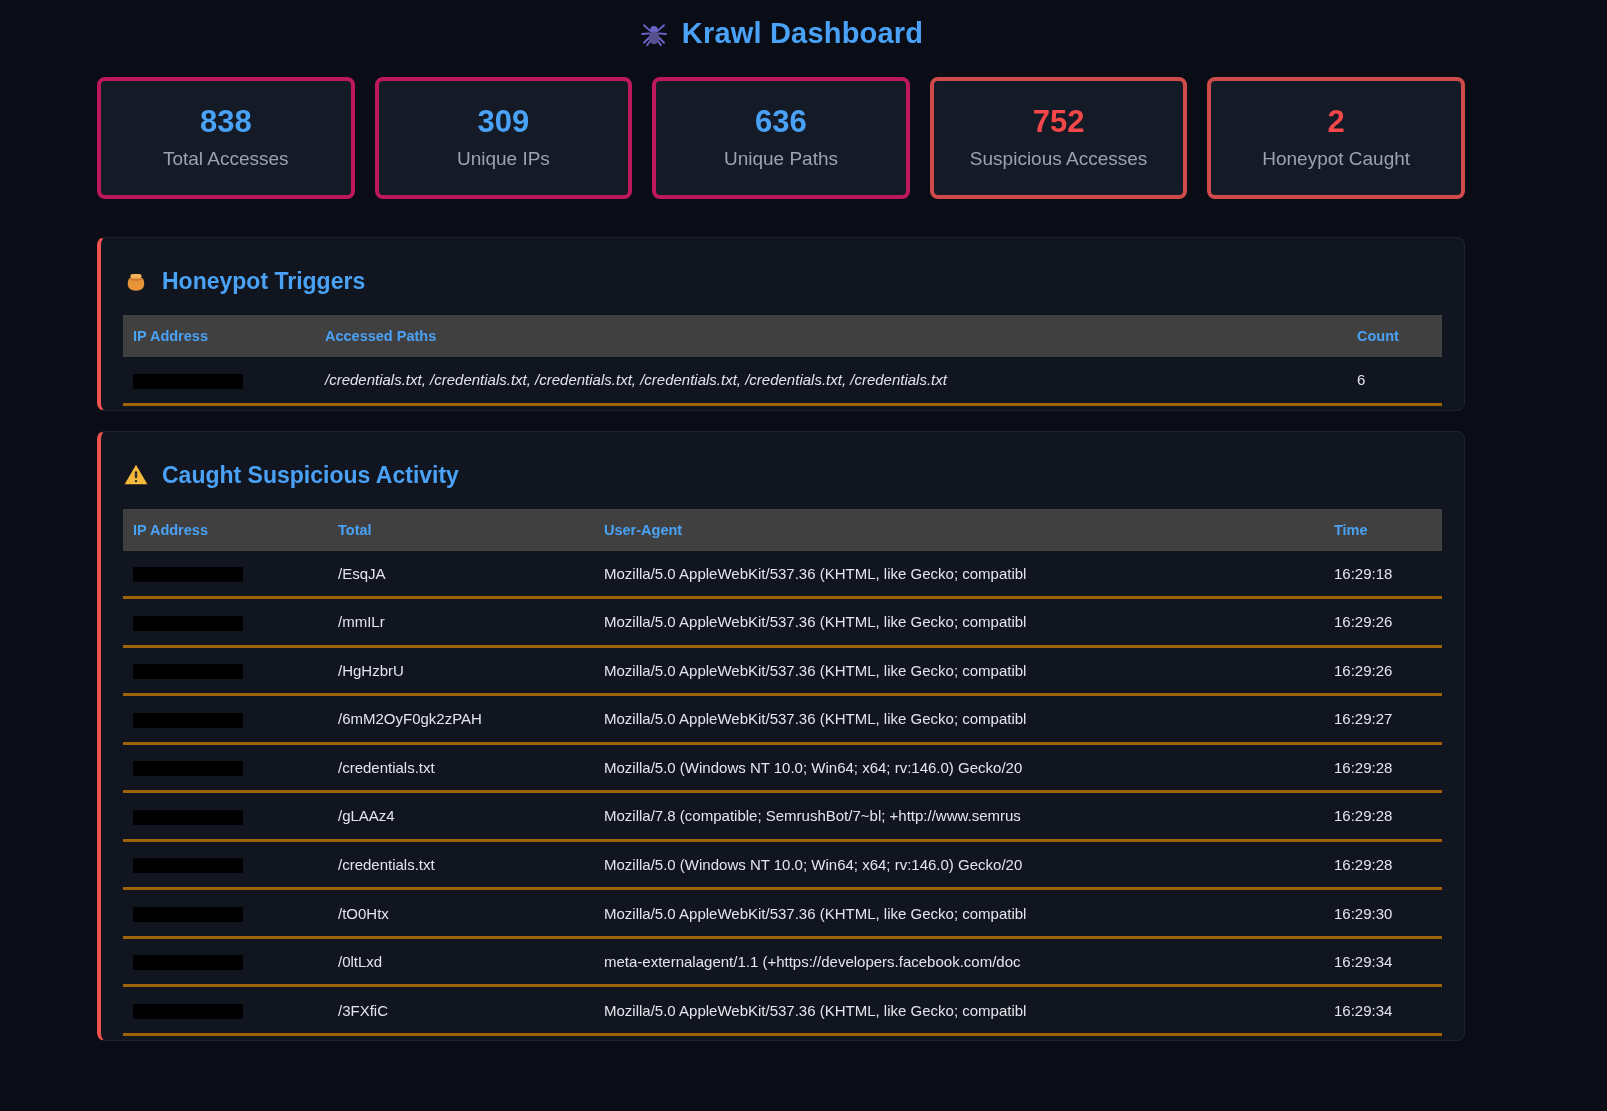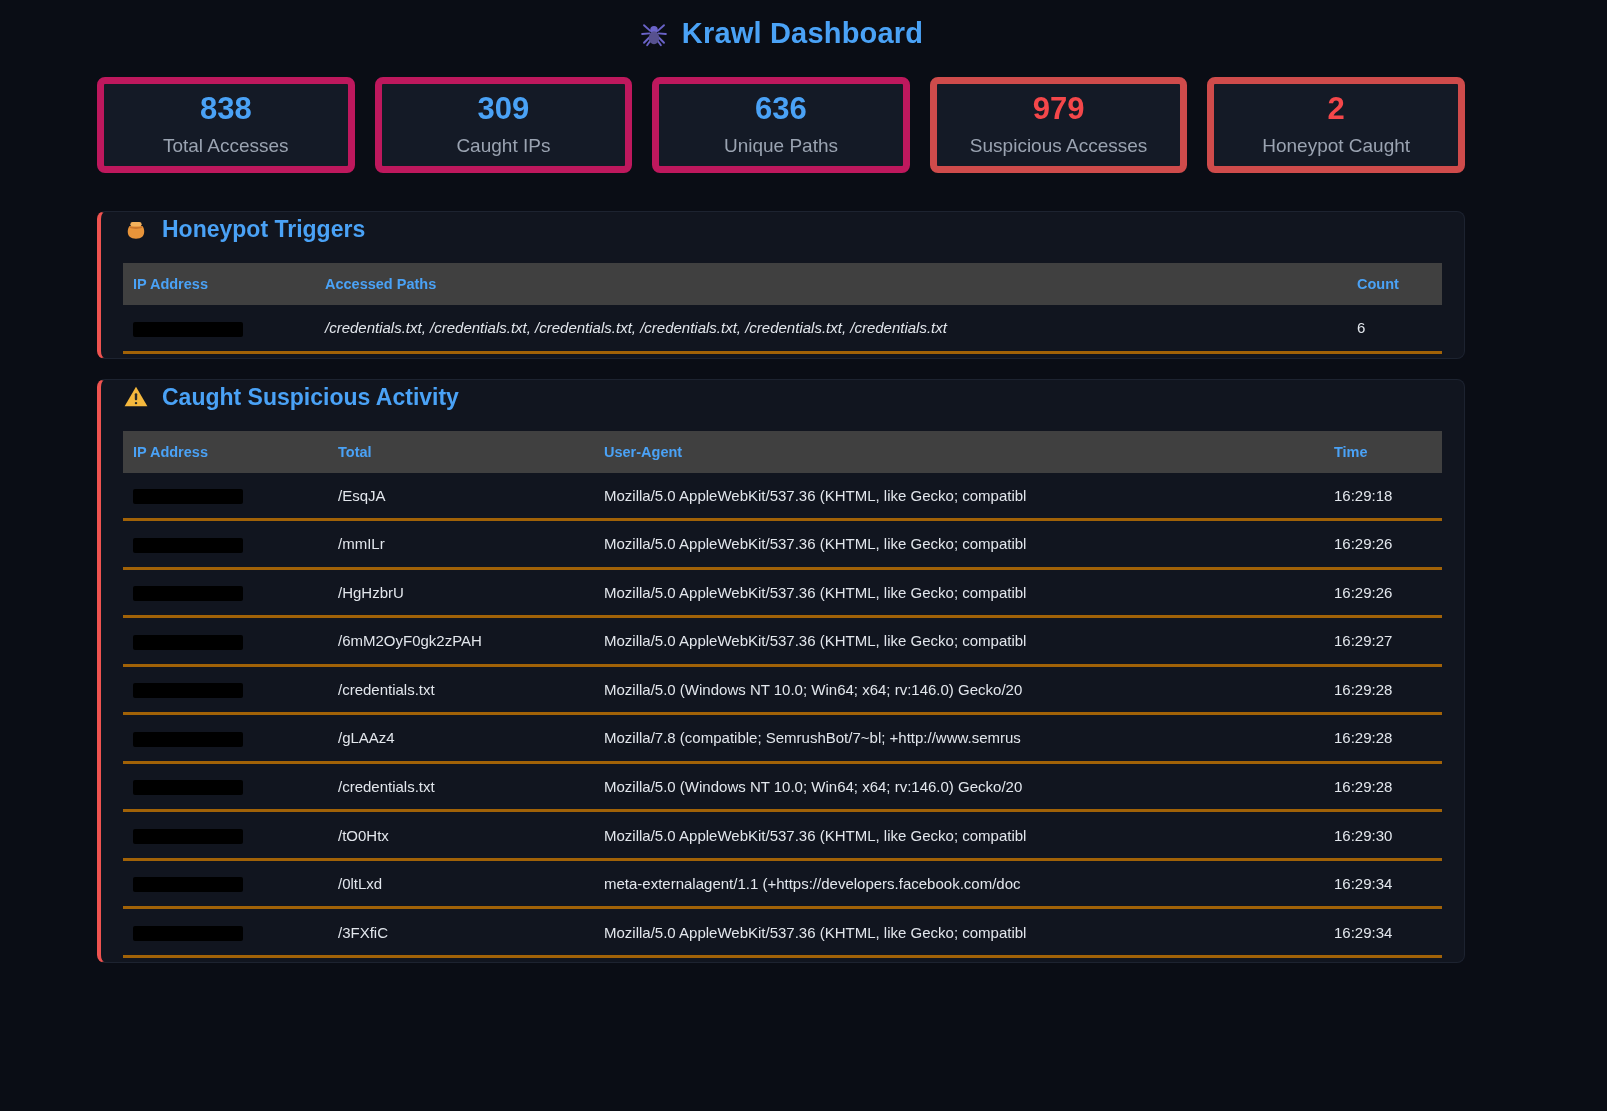--- a/index.html
+++ b/index.html
@@ -13,34 +13,34 @@
 
   
   .header { display: flex; justify-content: center; align-items: center; gap: 13px; padding-top: 17px; text-align: center; }
   .header h1 { color: #4aa2f6; font-size: 29px; font-weight: 700; letter-spacing: 0.2px; }
   .icon { display: inline-flex; align-items: center; }
   .icon svg { display: block; }
 
   
   .stats { display: flex; gap: 20px; margin-top: 27px; }
   .stat-card {
-    flex: 1; height: 96px; background: #141a26;
-    border: 7px solid #be185d; border-radius: 8px;
+    flex: 1; height: 122px; background: #141a26;
+    border: 4px solid #be185d; border-radius: 8px;
     display: flex; flex-direction: column; align-items: center; justify-content: center; gap: 11px;
   }
   .stat-value { font-size: 31px; font-weight: 700; color: #4aa2f6; line-height: 1; }
   .stat-label { font-size: 19px; color: #9aa3b1; }
   .stat-card.alert { border-color: #cf4b4b; }
   .stat-card.alert .stat-value { color: #f4474a; }
 
   
   .panel {
     margin-top: 38px; background: #11151f;
     border: 1px solid #1d2330; border-left: 4px solid #ef5350;
-    border-radius: 8px; padding: 4px 22px 4px 22px;
+    border-radius: 8px; padding: 30px 22px 4px 22px;
   }
   .panel + .panel { margin-top: 20px; }
   .panel-title { display: flex; align-items: center; gap: 13px; color: #4aa2f6; font-size: 23px; font-weight: 700; margin-bottom: 20px; }
 
   
   table { width: 100%; border-collapse: collapse; table-layout: fixed; }
   thead th {
     background: #404040; color: #4aa2f6; text-align: left;
     font-size: 14.5px; font-weight: 700; padding: 13px 10px;
   }
@@ -84,30 +84,30 @@
 
   <div class="stats">
 
       <div class="stat-card default">
         <div class="stat-value">838</div>
         <div class="stat-label">Total Accesses</div>
       </div>
 
       <div class="stat-card default">
         <div class="stat-value">309</div>
-        <div class="stat-label">Caught IPs</div>
+        <div class="stat-label">Unique IPs</div>
       </div>
 
       <div class="stat-card default">
         <div class="stat-value">636</div>
         <div class="stat-label">Unique Paths</div>
       </div>
 
       <div class="stat-card alert">
-        <div class="stat-value">979</div>
+        <div class="stat-value">752</div>
         <div class="stat-label">Suspicious Accesses</div>
       </div>
 
       <div class="stat-card alert">
         <div class="stat-value">2</div>
         <div class="stat-label">Honeypot Caught</div>
       </div>
     </div>
 
   <section class="panel">

